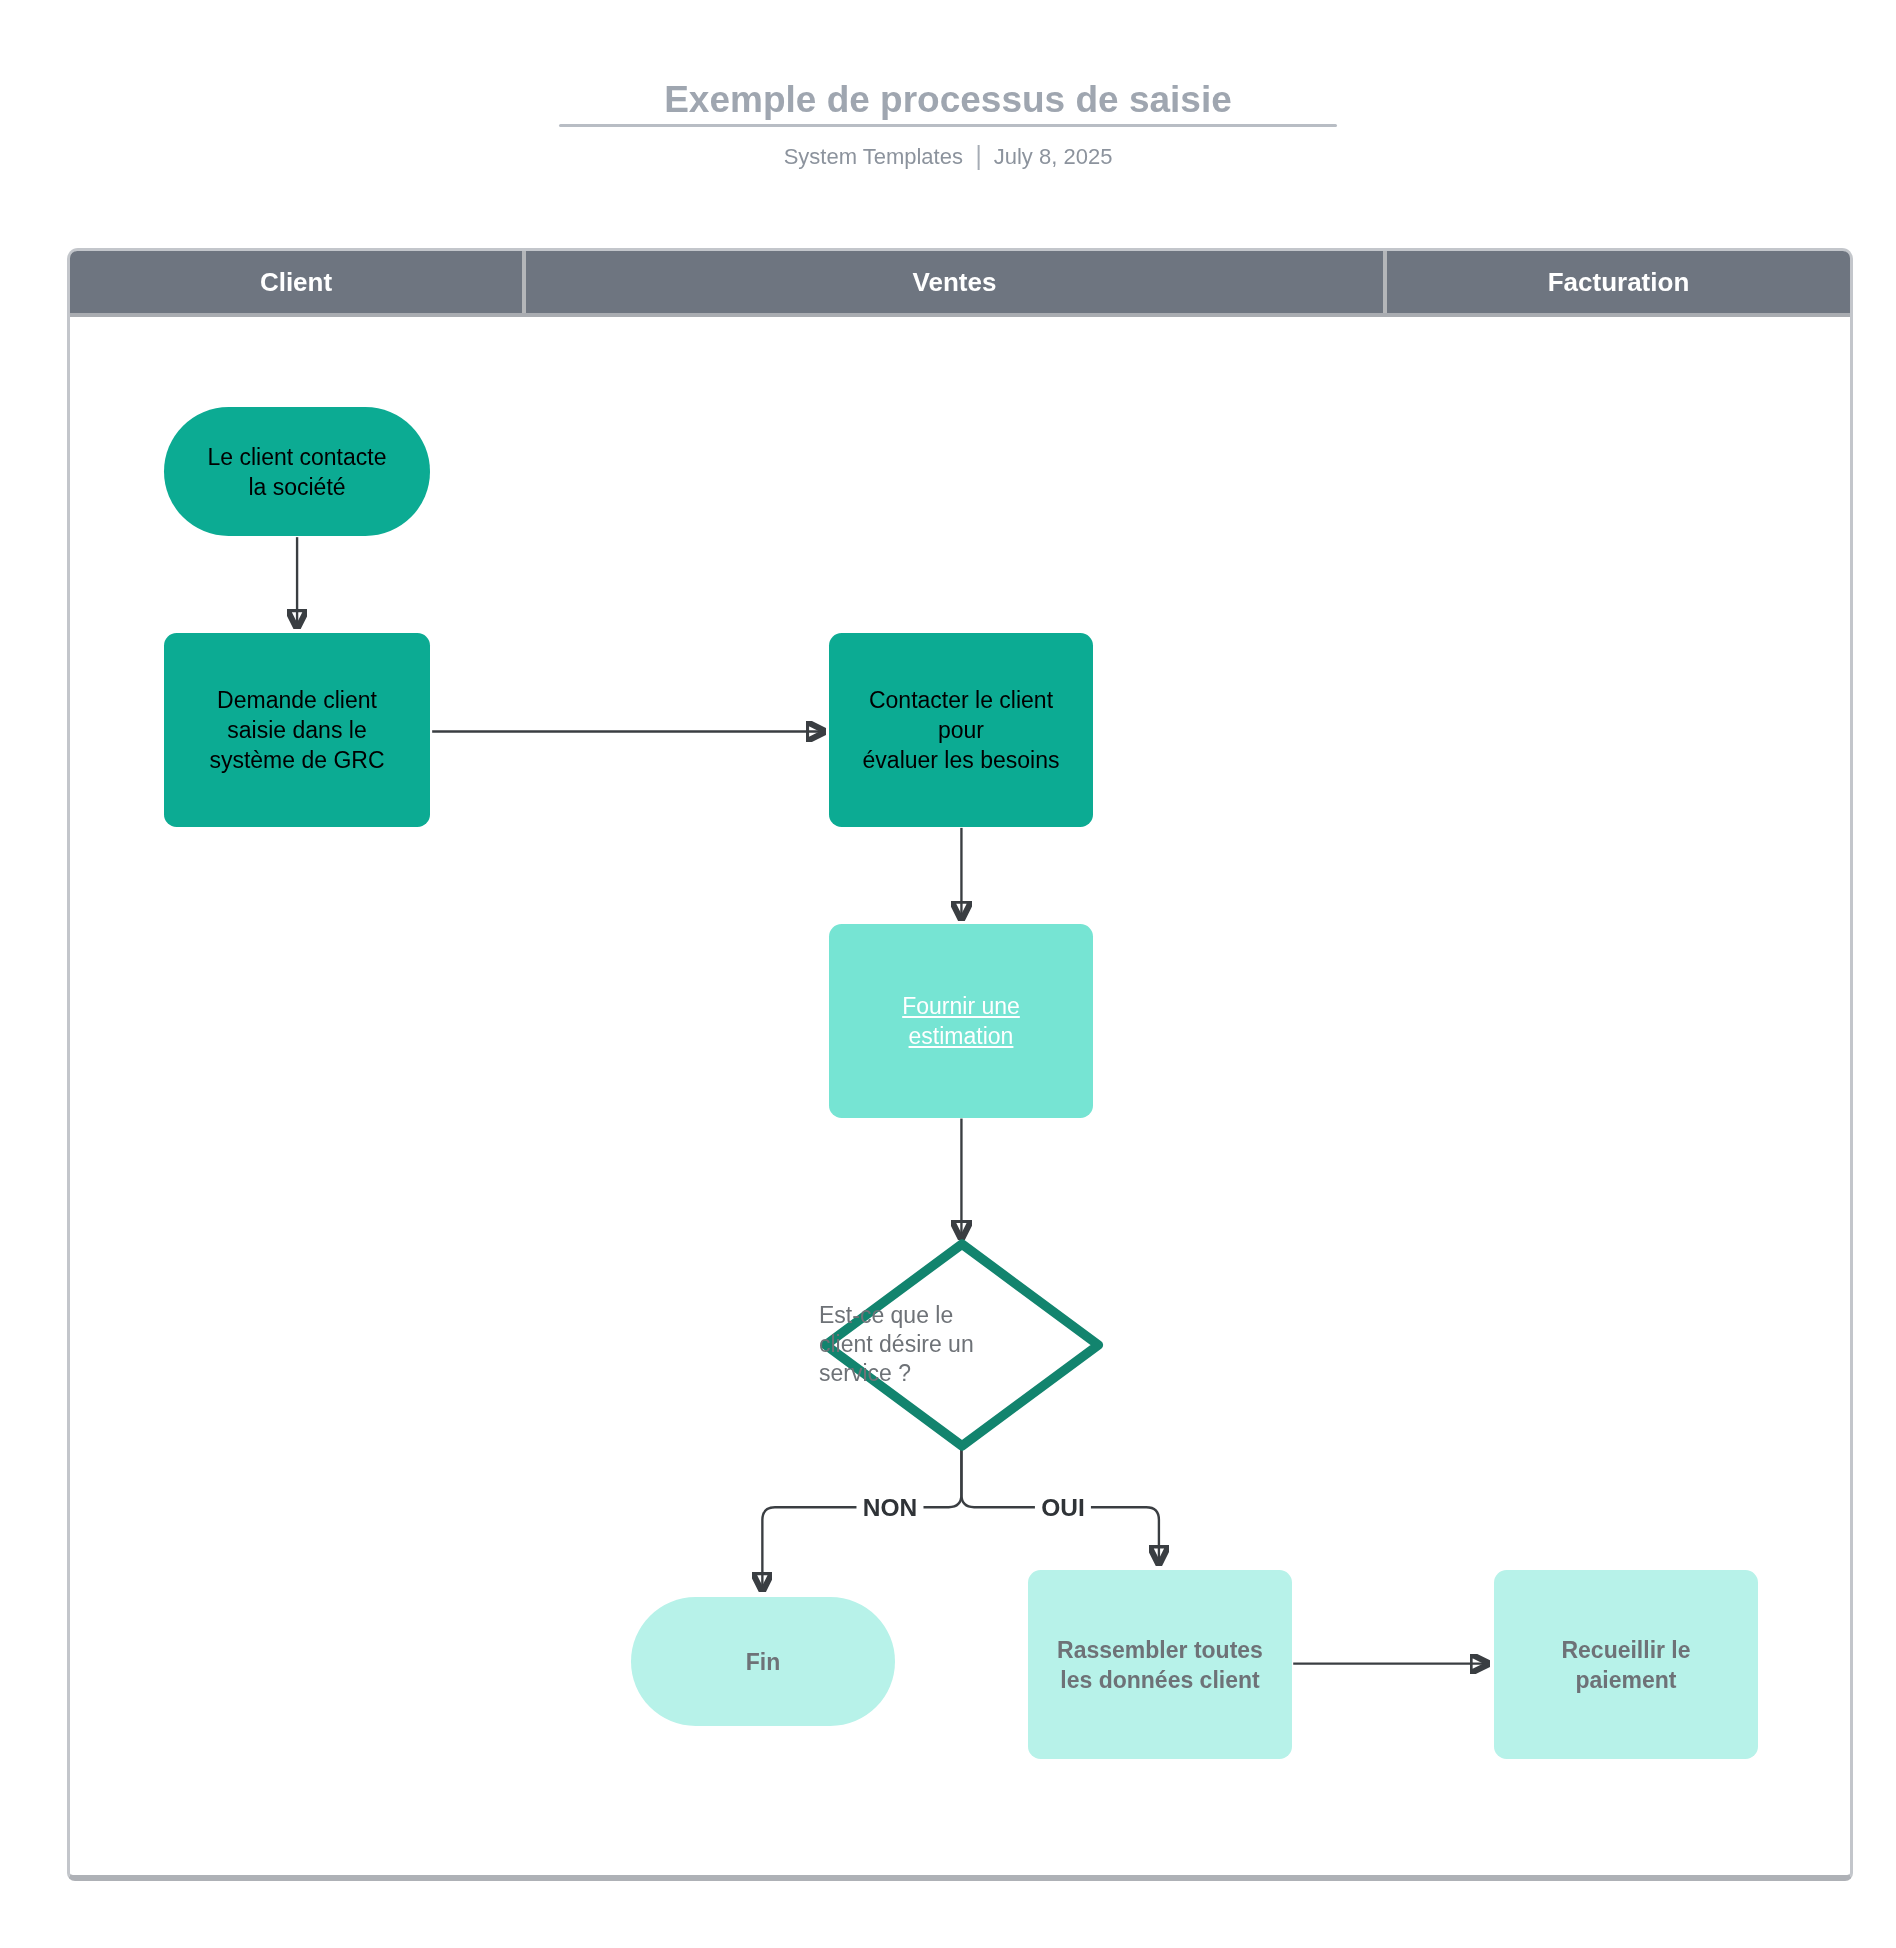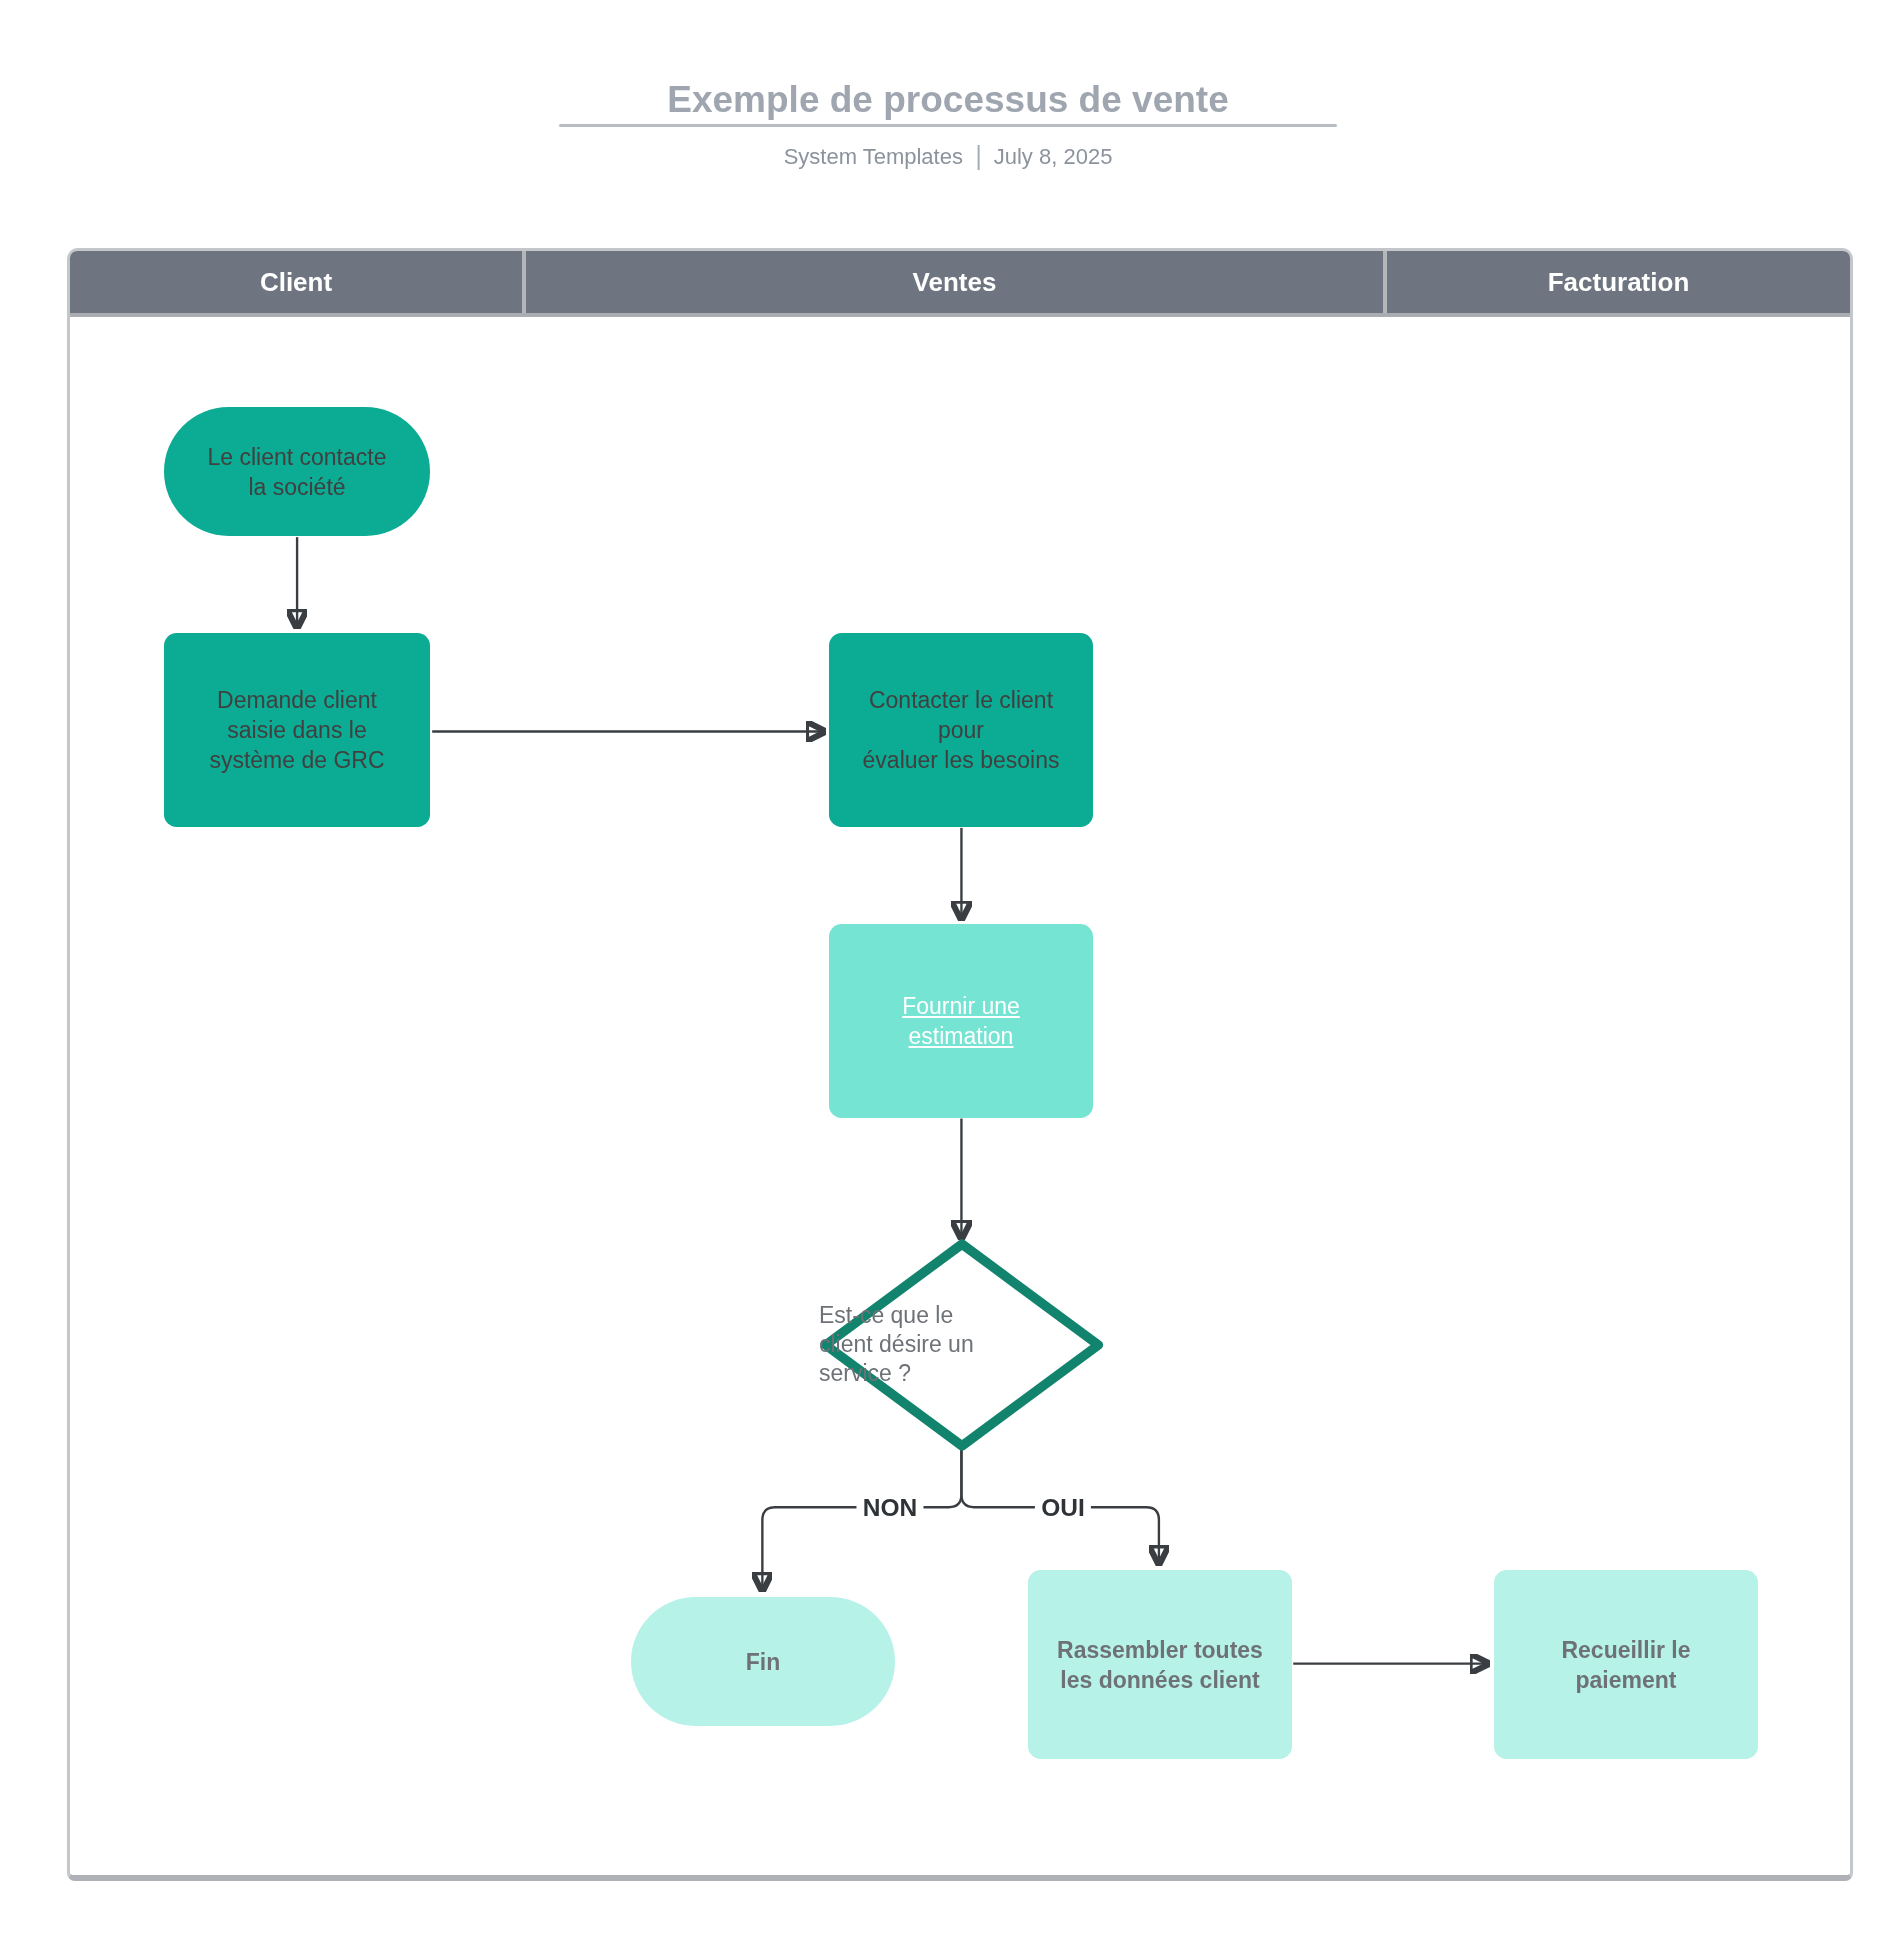--- a/index.html
+++ b/index.html
@@ -46,21 +46,21 @@
     position:absolute;transform:translate(-50%,-50%);z-index:3;
     background:#ffffff;padding:1.6px 6.3px;font-size:24.5px;font-weight:700;color:#2f3337;
   }
   
   .node{
     position:absolute;z-index:4;display:flex;flex-direction:column;
     align-items:center;justify-content:center;text-align:center;
     font-size:23px;line-height:30px;
   }
   .node span{display:block;}
-  .teal{background:#0cab93;color:#404040;}
+  .teal{background:#0cab93;color:#000000;}
   .teal-light{background:#76e4d3;color:#ffffff;}
   .mint{background:#b7f2e9;color:#6e7277;font-weight:bold;}
   .rounded{border-radius:12.6px;}
   .stadium{border-radius:66px;}
   .n-start{left:164px;top:407px;width:266px;height:129px;}
   .n-demande{left:164px;top:633px;width:266px;height:194px;}
   .n-contacter{left:829px;top:633px;width:264px;height:194px;}
   .n-fournir{left:829px;top:924px;width:264px;height:194px;text-decoration:underline;}
   .n-fin{left:631px;top:1597px;width:264px;height:129px;}
   .n-rassembler{left:1028px;top:1570px;width:264px;height:189px;}
@@ -70,21 +70,21 @@
     position:absolute;left:819px;top:1301px;width:284px;z-index:4;
     font-size:23px;line-height:29px;color:#6e7277;
   }
   .diamond-label span{display:block;}
 </style>
 </head>
 <body>
 
 <div class="canvas">
 
-  <h1 class="doc-title">Exemple de processus de vente</h1>
+  <h1 class="doc-title">Exemple de processus de saisie</h1>
   <div class="title-underline"></div>
   <div class="doc-subtitle">
     <span>System Templates</span>
     <span class="subtitle-sep"></span>
     <span>July 8, 2025</span>
   </div>
 
   <div class="swimlane-table">
     <div class="lane-headers">
       <div class="lane-header first">Client</div>

